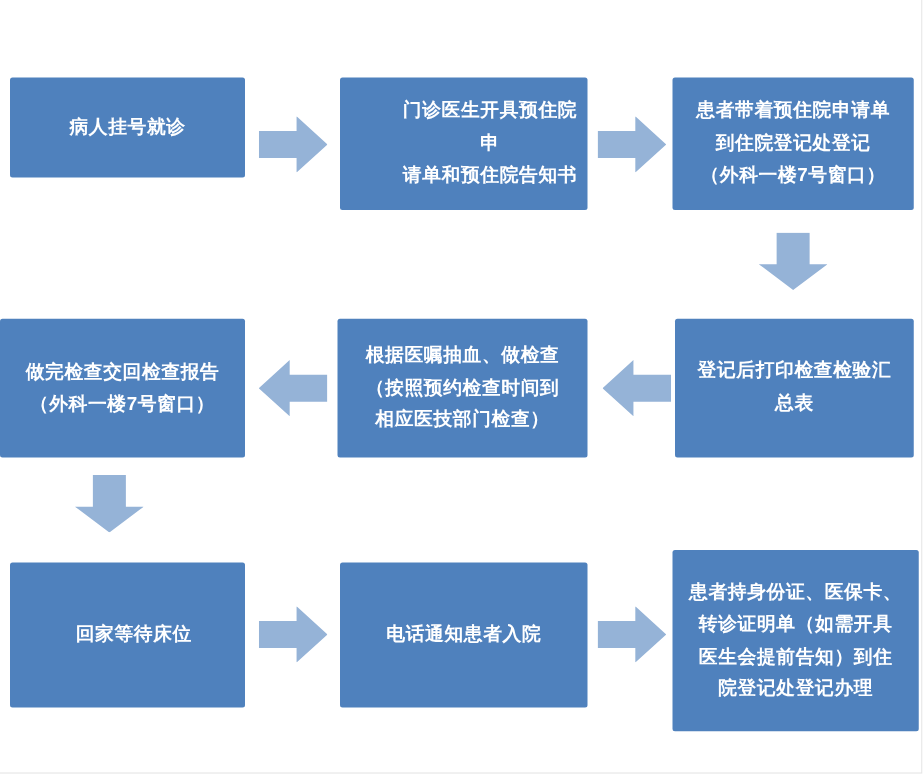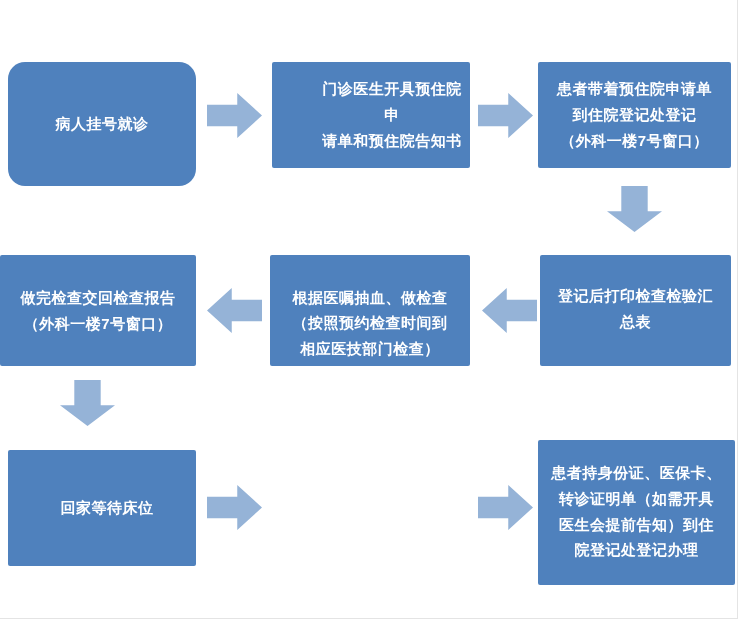--- a/index.html
+++ b/index.html
@@ -43,21 +43,21 @@
   }
   .arrow.down {
     clip-path: polygon(26% 0, 74% 0, 74% 55%, 100% 55%, 50% 100%, 0 55%, 26% 55%);
   }
 </style>
 </head>
 <body>
 
 <div class="canvas">
 
-  <div class="box" style="left:8px; top:62px; width:188px; height:124px;border-radius:17px;">
+  <div class="box" style="left:8px; top:62px; width:188px; height:80px;">
     <span>病人挂号就诊</span>
   </div>
 
   <div class="arrow right" style="left:207px; top:93px; width:55px; height:45px;"></div>
 
   <div class="box" style="left:272px; top:62px; width:198px; height:106px;padding-left:48px;">
     <span>门诊医生开具预住院申
 请单和预住院告知书</span>
   </div>
 
@@ -71,44 +71,47 @@
 
   <div class="arrow down" style="left:607px; top:186px; width:55px; height:46px;"></div>
 
   <div class="box" style="left:540px; top:255px; width:191px; height:111px;font-family:Liberation Mono, monospace;">
     <span>登记后打印检查检验汇
 总表</span>
   </div>
 
   <div class="arrow left" style="left:482px; top:288px; width:55px; height:45px;"></div>
 
-  <div class="box" style="left:270px; top:255px; width:200px; height:111px;align-items:flex-end;">
+  <div class="box" style="left:270px; top:255px; width:200px; height:111px;">
     <span>根据医嘱抽血、做检查
 （按照预约检查时间到
 相应医技部门检查）</span>
   </div>
 
   <div class="arrow left" style="left:207px; top:288px; width:55px; height:45px;"></div>
 
   <div class="box" style="left:0px; top:255px; width:196px; height:111px;">
     <span>做完检查交回检查报告
 （外科一楼7号窗口）</span>
   </div>
 
   <div class="arrow down" style="left:60px; top:380px; width:55px; height:46px;"></div>
 
   <div class="box" style="left:8px; top:450px; width:188px; height:116px;padding-left:16px;">
     <span>回家等待床位</span>
   </div>
 
   <div class="arrow right" style="left:207px; top:485px; width:55px; height:45px;"></div>
 
+  <div class="box" style="left:272px; top:450px; width:198px; height:116px;">
+    <span>电话通知患者入院</span>
+  </div>
 
   <div class="arrow right" style="left:478px; top:485px; width:55px; height:45px;"></div>
 
-  <div class="box" style="left:538px; top:440px; width:197px; height:145px;font-family:Liberation Serif, serif;">
+  <div class="box" style="left:538px; top:440px; width:197px; height:145px;">
     <span>患者持身份证、医保卡、
 转诊证明单（如需开具
 医生会提前告知）到住
 院登记处登记办理</span>
   </div>
 
 </div>
 
 </body></html>

